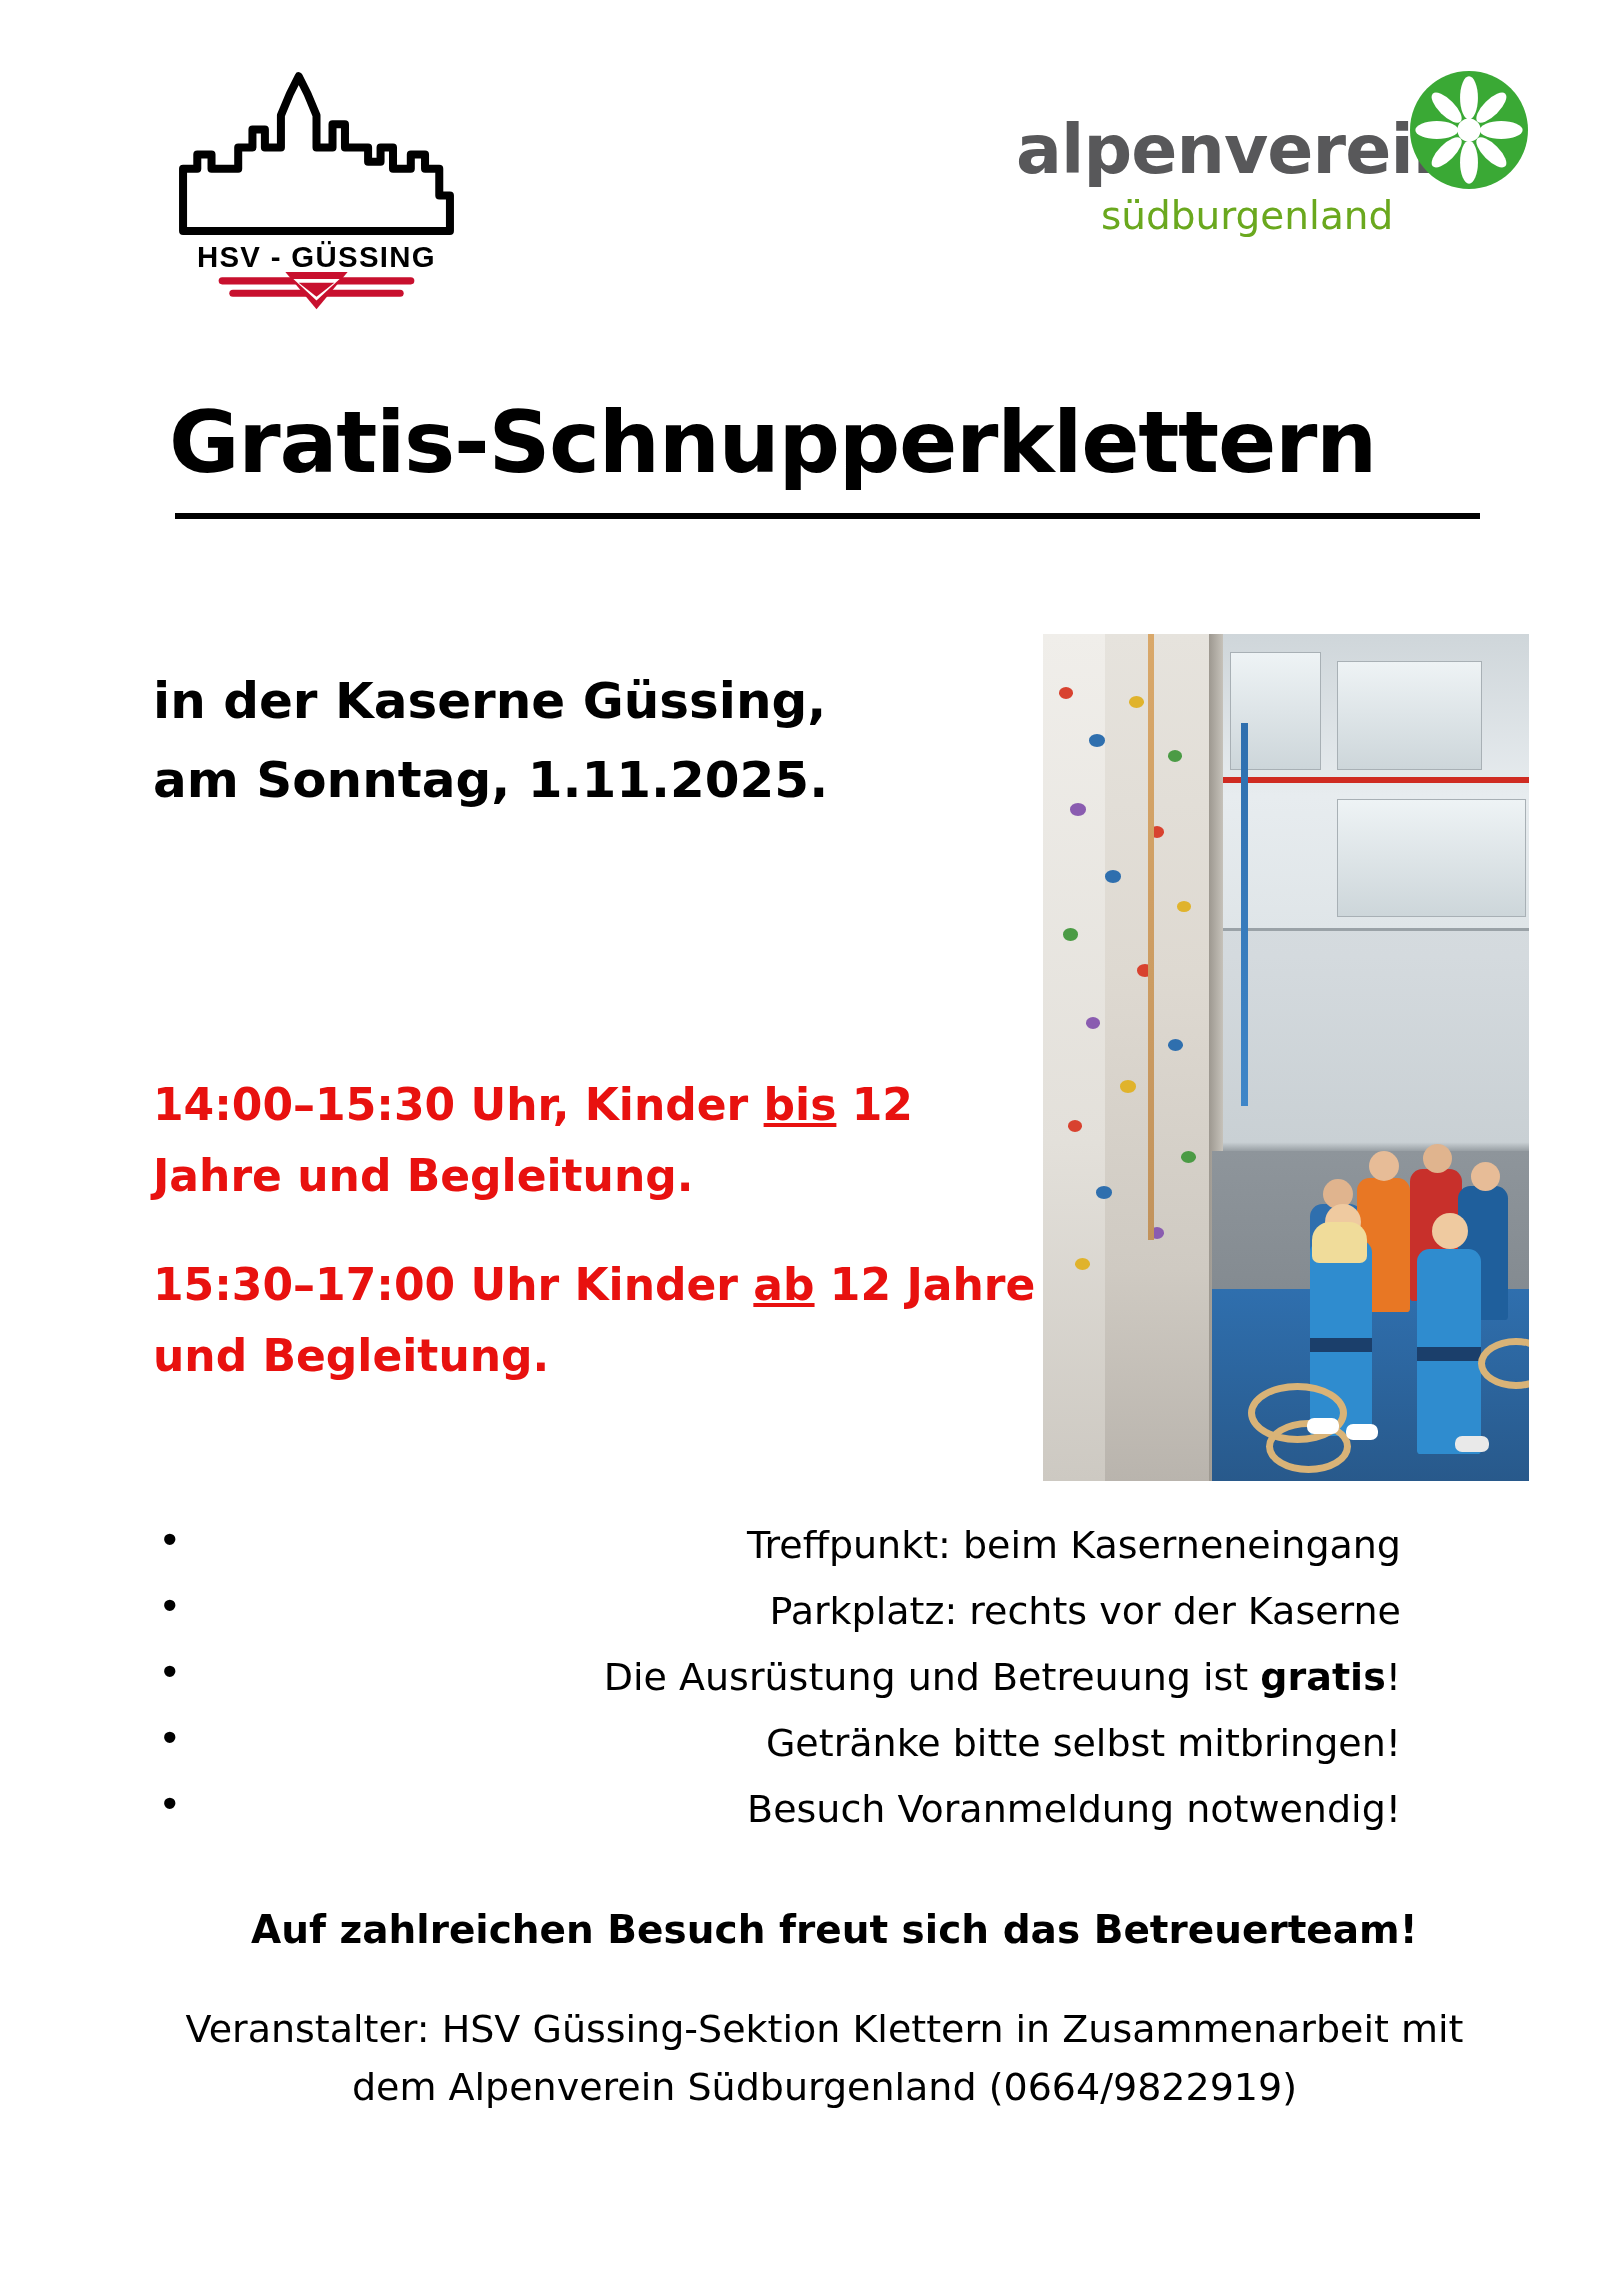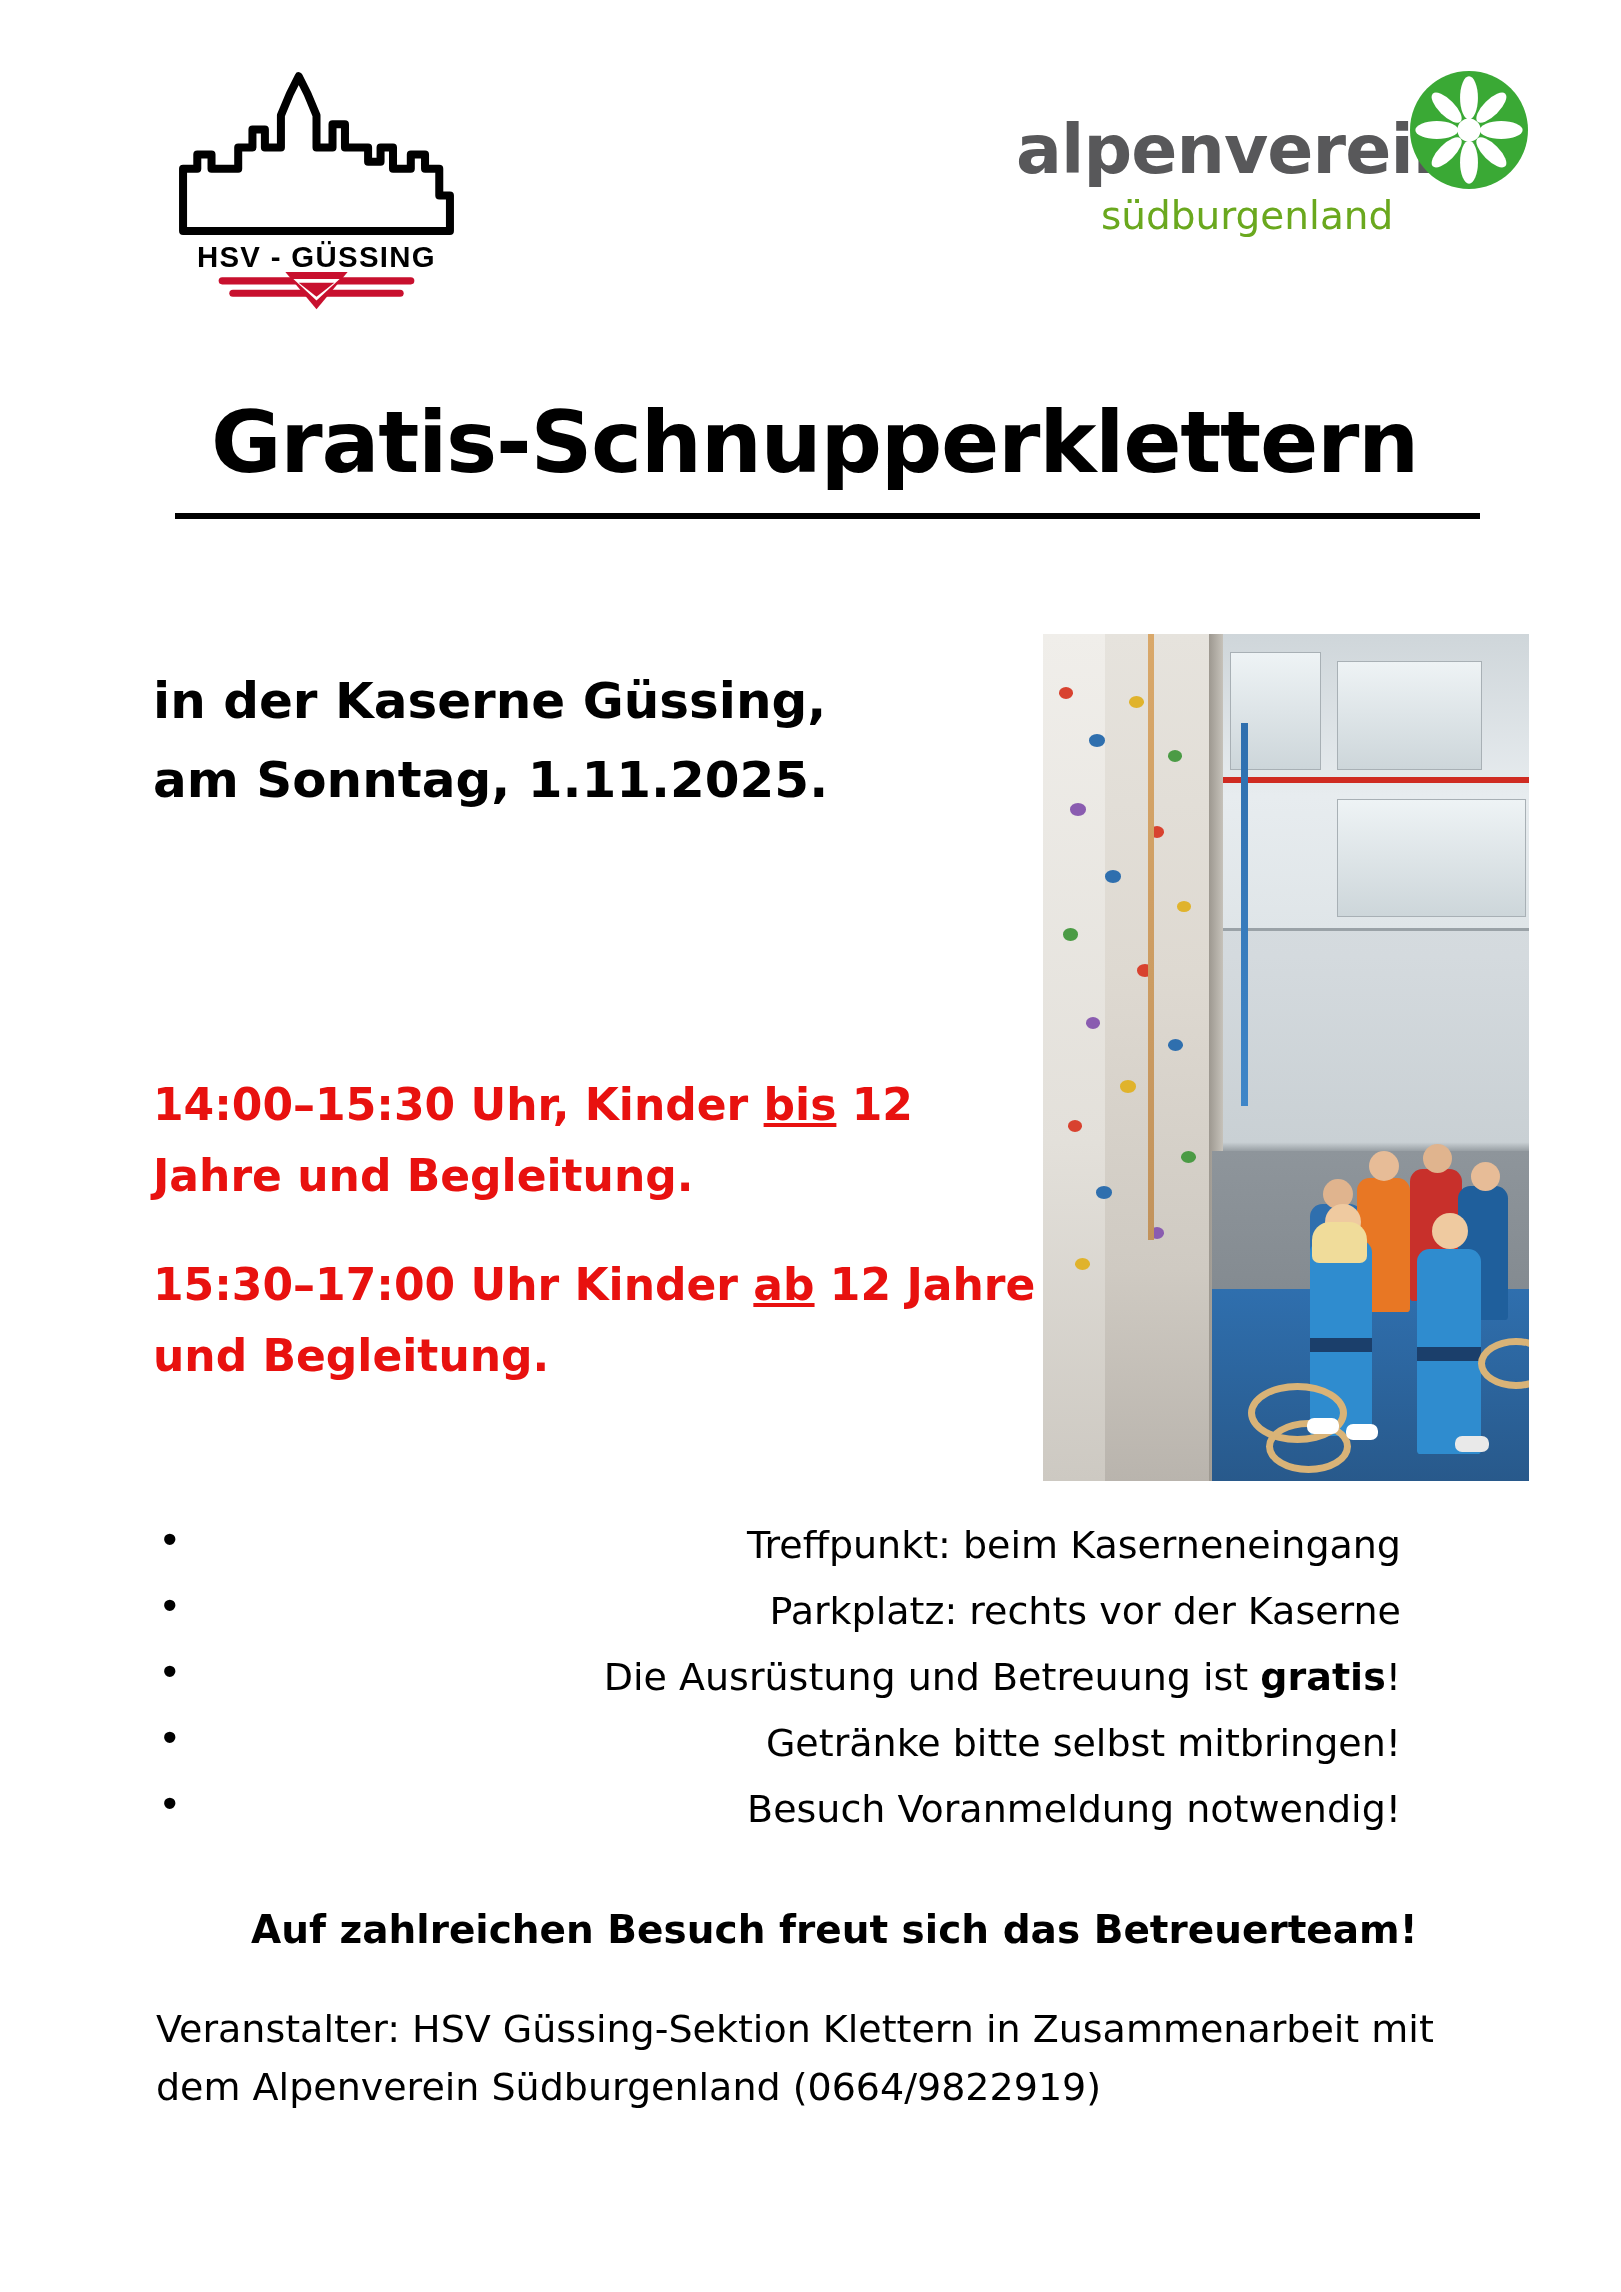--- a/index.html
+++ b/index.html
@@ -78,21 +78,20 @@
   .title {
     position: absolute;
     left: 169px;
     top: 392px;
     font-family: "DejaVu Sans", sans-serif;
     font-size: 86px;
     font-weight: 700;
     letter-spacing: -1.3px;
     color: #000;
     white-space: nowrap;
-    margin-left: 42px;
   }
   .title-underline {
     position: absolute;
     left: 175px;
     top: 513px;
     width: 1305px;
     height: 6.2px;
     background: #000;
   }
 
@@ -247,20 +246,21 @@
   .organizer {
     position: absolute;
     left: 156px;
     top: 2001px;
     width: 1337px;
     font-family: "DejaVu Sans", sans-serif;
     font-size: 38px;
     font-weight: 400;
     line-height: 1.52;
     color: #000;
+    text-align: center;
   }
 </style>
 </head>
 <body>
 
 <div class="page">
 
   <div class="header">
 
     <div class="hsv-logo">

